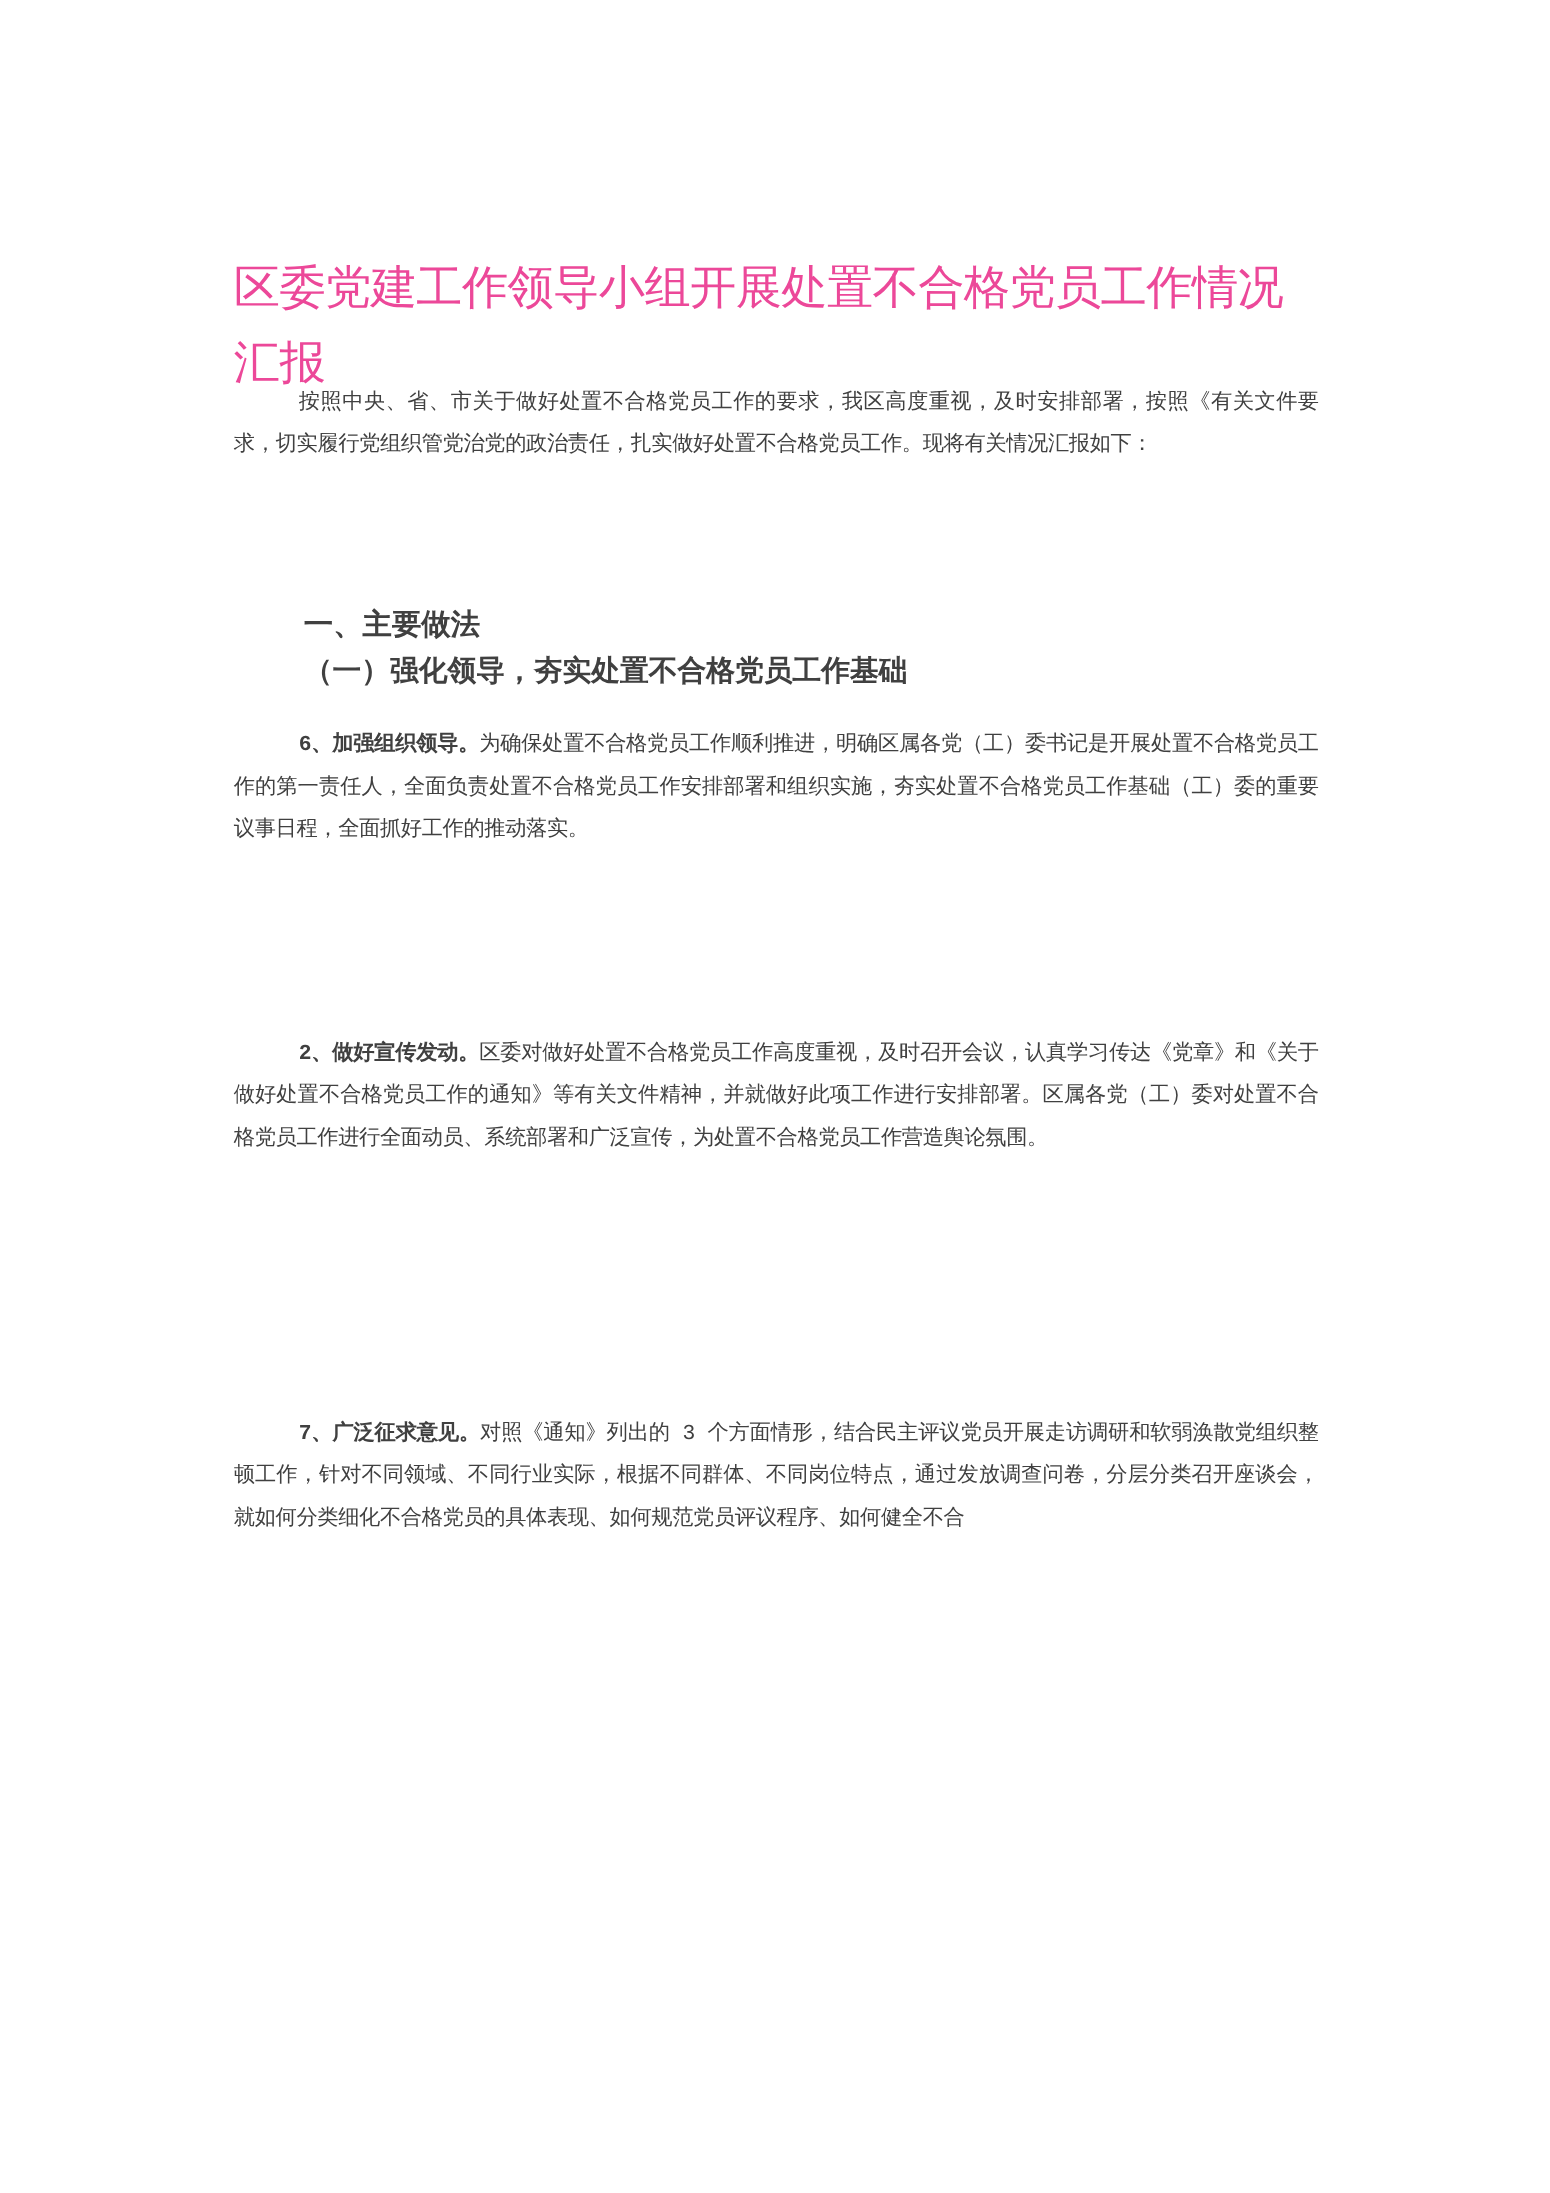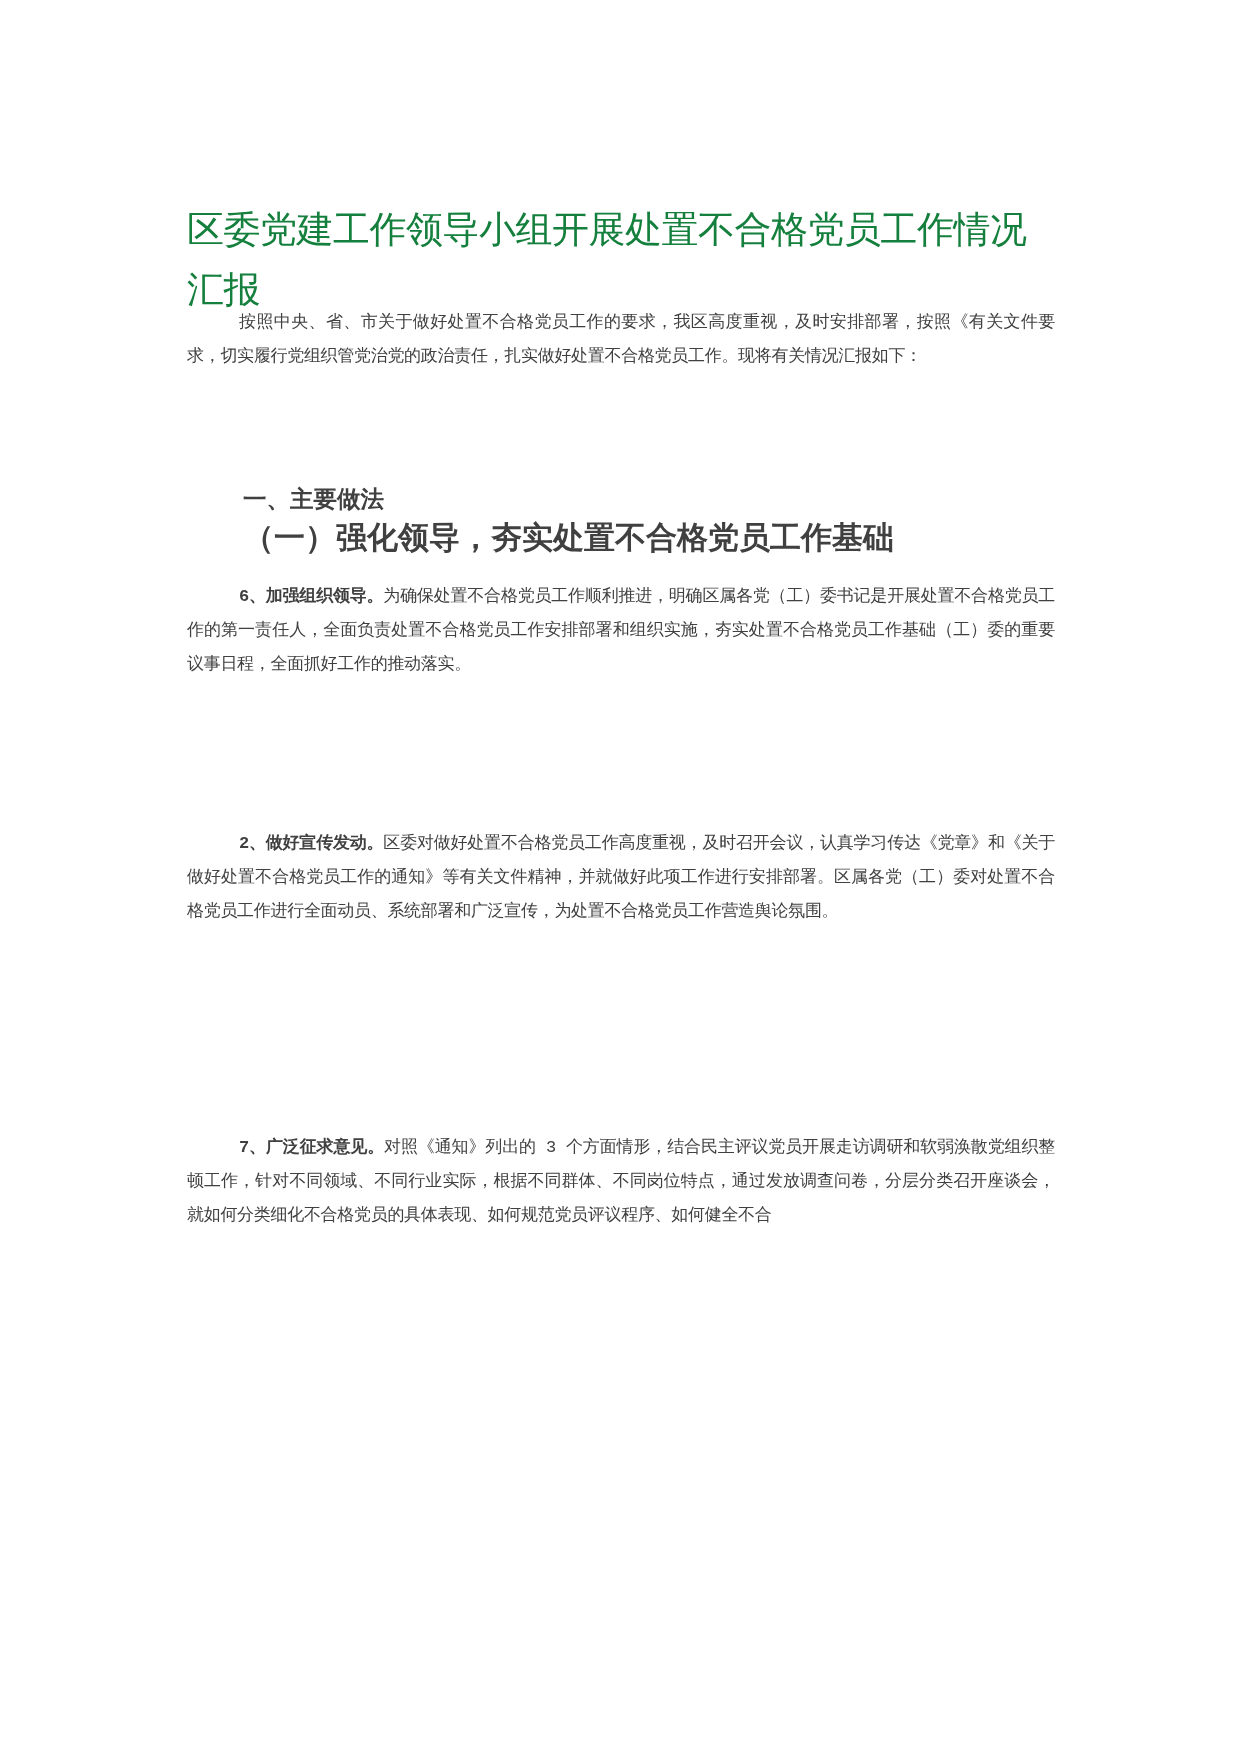--- a/index.html
+++ b/index.html
@@ -23,21 +23,21 @@
     }
     .title {
       position: absolute;
       left: 0;
       top: 200px;
       width: 868px;
       font-size: 37px;
       line-height: 60px;
       font-weight: normal;
       margin: 0;
-      color: #15803d;
+      color: #ec4899;
       letter-spacing: -0.5px;
     }
     .para {
       position: absolute;
       left: 0;
       width: 868px;
       font-size: 17px;
       line-height: 34px;
       margin: 0;
       text-indent: 52px;
@@ -50,21 +50,21 @@
       position: absolute;
       left: 52px;
       font-size: 23.5px;
       line-height: 30px;
       font-weight: bold;
       margin: 4px;
     }
     .heading2 {
       position: absolute;
       left: 56px;
-      font-size: 31px;
+      font-size: 23px;
       line-height: 30px;
       font-weight: bold;
       margin: 0;
     }
     .lead {
       font-weight: bold;
     }
   </style>
 </head>
 <body>

